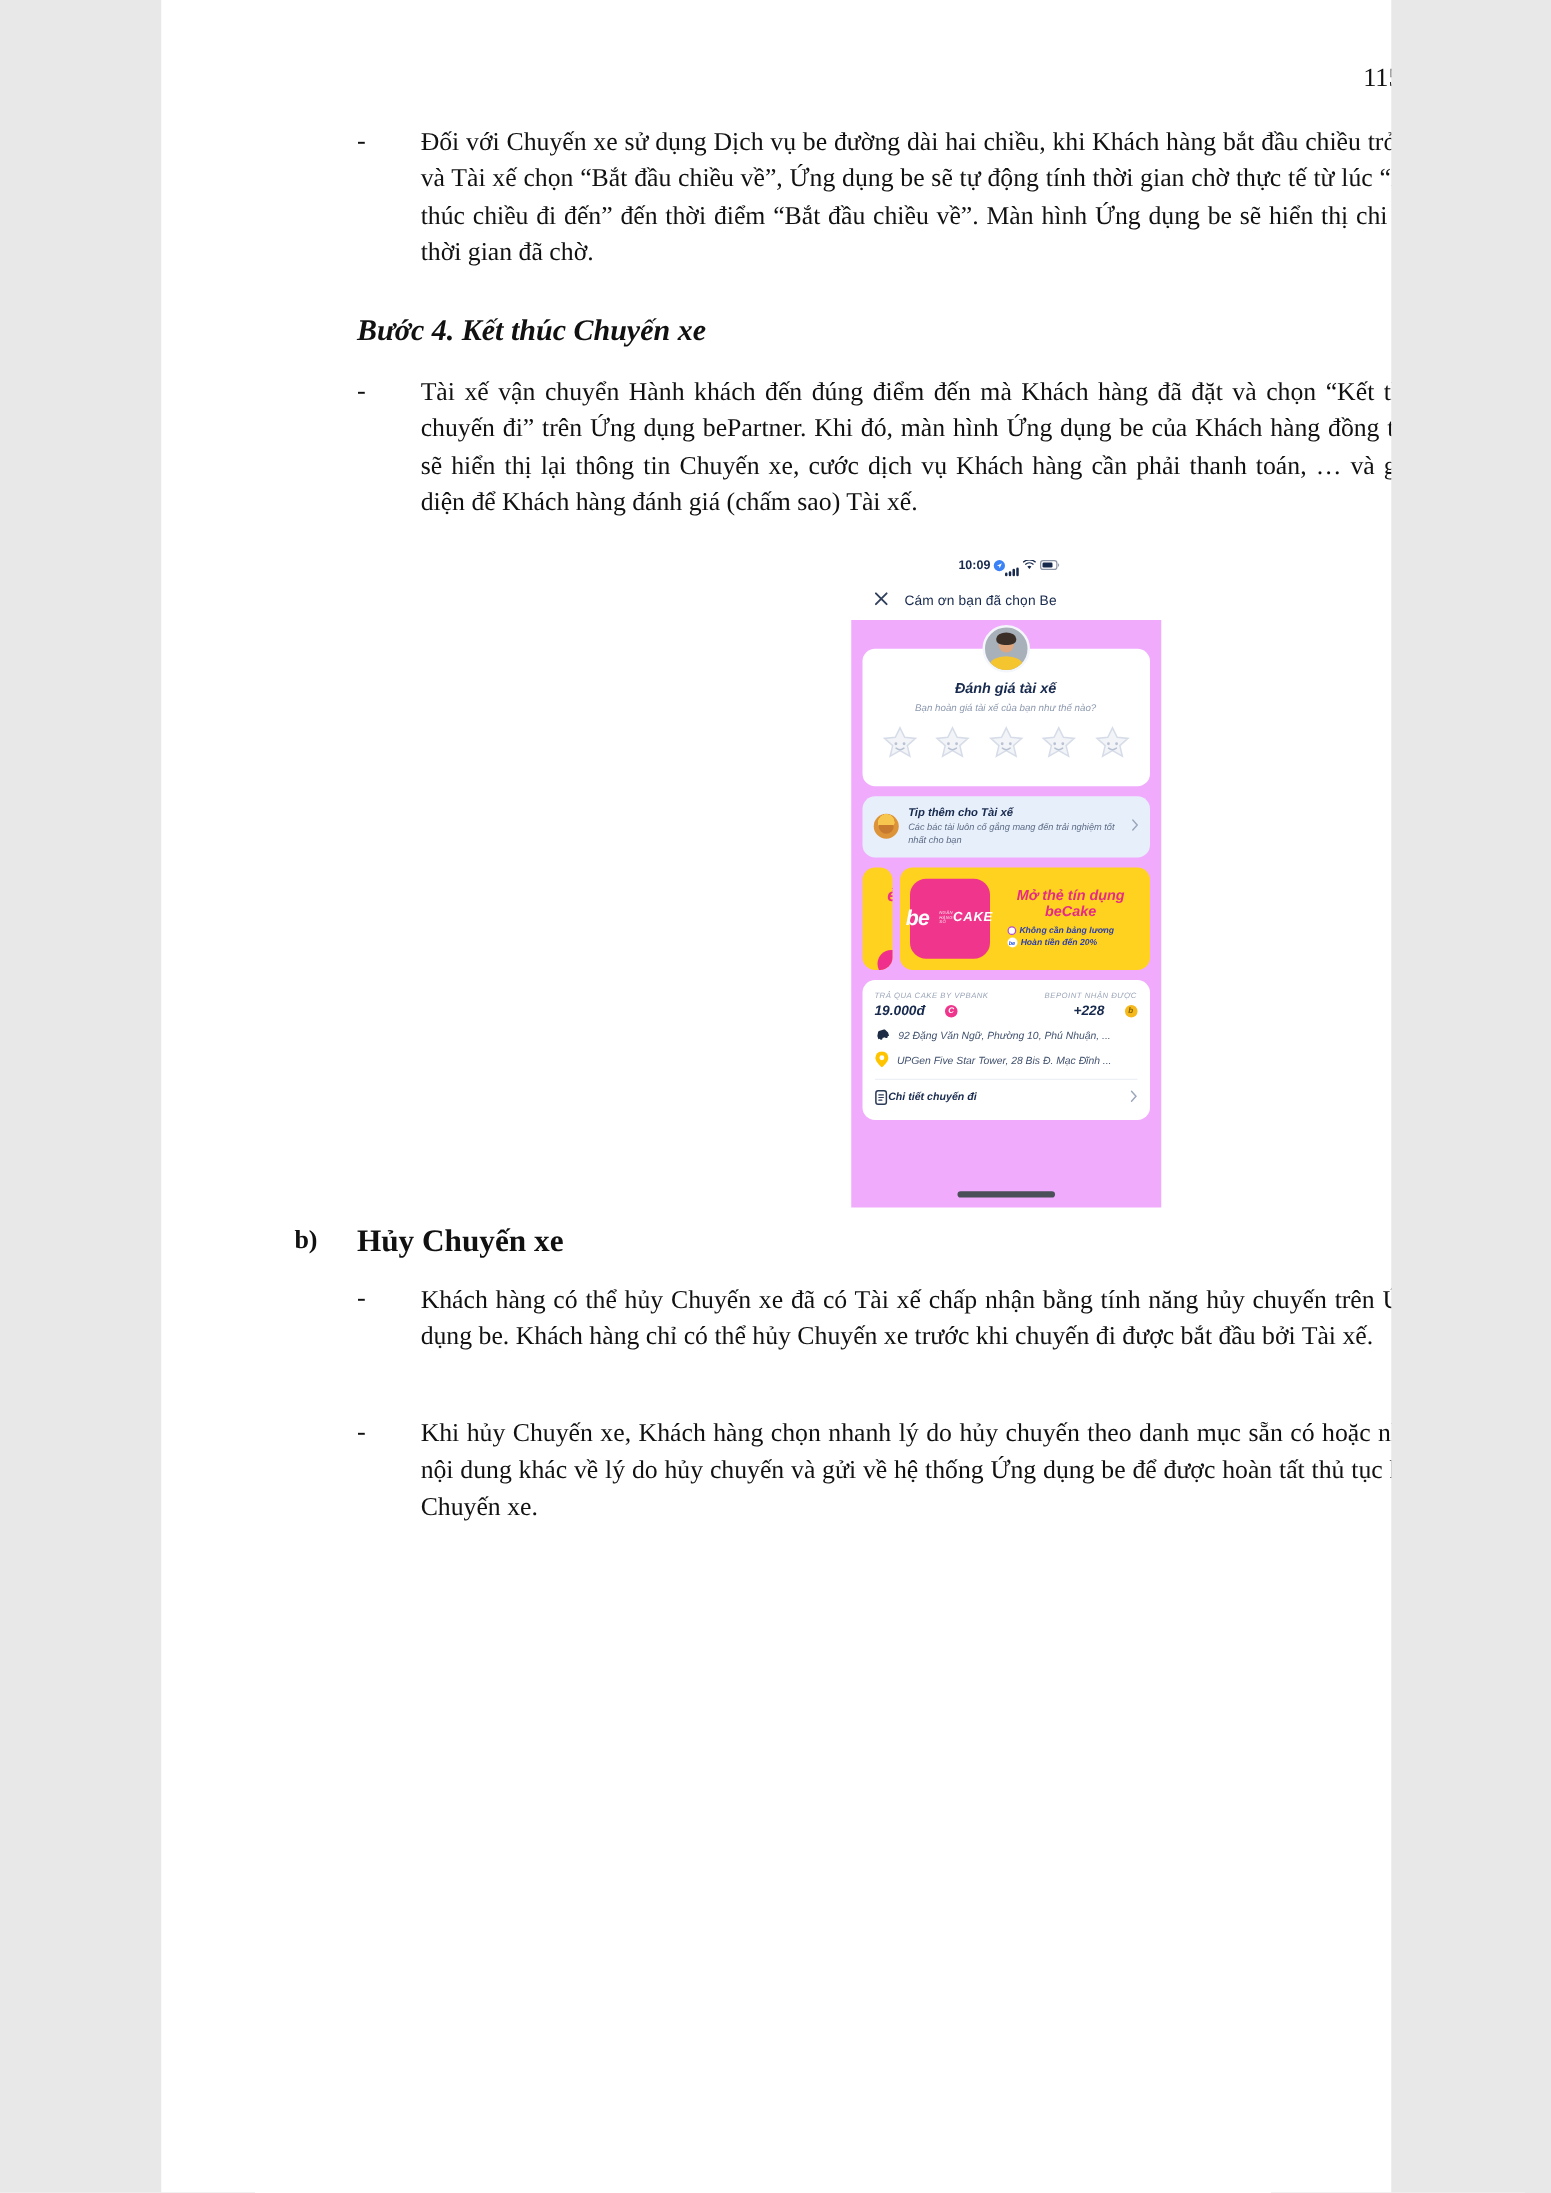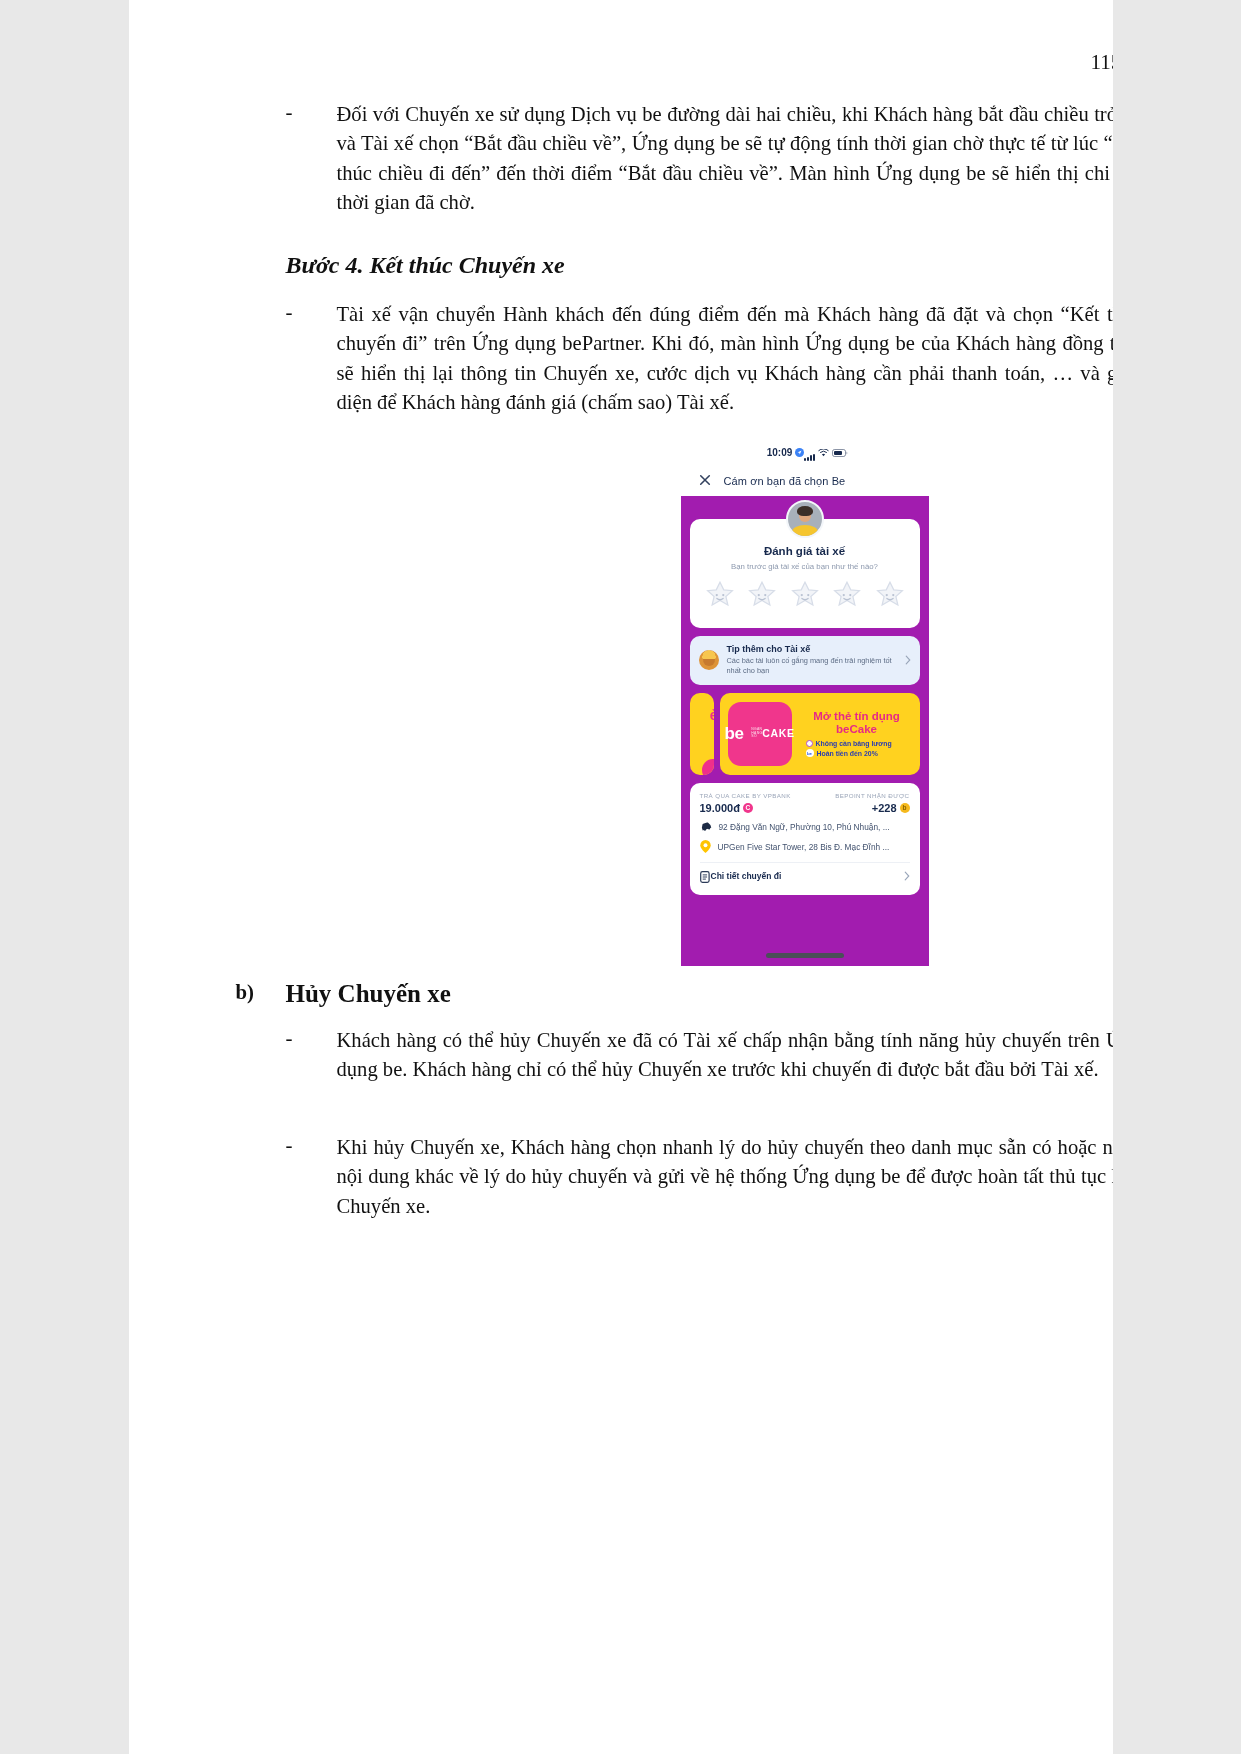--- a/index.html
+++ b/index.html
@@ -36,21 +36,21 @@
   .status-left { display:flex; align-items:center; gap:3px; }
   .status-time { font-size:10px; font-weight:bold; color:#17294d; }
   .loc-badge { width:9px; height:9px; border-radius:50%; background:#3b82f6; display:flex; align-items:center; justify-content:center; }
   .status-right { display:flex; align-items:flex-end; gap:3px; }
   .sig { display:flex; align-items:flex-end; gap:1px; }
   .sig i { display:block; width:2px; background:#17294d; border-radius:1px; }
   .phone-header { height:34px; display:flex; align-items:center; gap:13px; padding:0 12px 0 18px; }
   .header-title { font-size:11px; font-weight:normal; color:#17294d; letter-spacing:.1px; }
   .phone-body {
     position:absolute; top:58px; left:0; right:0; bottom:0;
-    background:#a21caf; padding:2px 9px 0;
+    background:#f0abfc; padding:2px 9px 0;font-style:italic;
   }
   .avatar {
     width:38px; height:38px; border-radius:50%; margin:2px auto -19px;
     position:relative; z-index:2; overflow:hidden;
     background:#a8b0ba; border:2px solid #f3f6fa; box-sizing:border-box;
   }
   .avatar .hair { position:absolute; top:4px; left:9px; width:16px; height:10px; border-radius:50% 50% 40% 40%; background:#3c2f28; }
   .avatar .face { position:absolute; top:8px; left:11px; width:12px; height:12px; border-radius:50%; background:#e0a77e; }
   .avatar .shirt { position:absolute; bottom:-3px; left:4px; width:26px; height:14px; border-radius:50% 50% 0 0; background:#f5c52f; }
   .rating-card {
@@ -87,21 +87,21 @@
   .banner-right { flex:1; text-align:center; }
   .banner-title { color:#e62a86; font-weight:bold; font-size:11.5px; line-height:1.12; }
   .benefits { margin-top:4px; display:flex; flex-direction:column; gap:2.5px; align-items:flex-start; padding-left:8px; }
   .benefit { display:flex; align-items:center; gap:3px; font-size:6.9px; font-weight:bold; color:#2b3db0; }
   .b-icon1 { width:7px; height:7px; flex:none; border-radius:50%; background:#fff; border:1.6px solid #b24fd0; box-sizing:border-box; }
   .b-icon2 { width:8px; height:8px; flex:none; border-radius:50%; background:#fff; color:#2456e6;
     font-size:4.4px; font-weight:bold; display:flex; align-items:center; justify-content:center; }
   .payment-card { margin-top:8px; background:#fff; border-radius:10px; padding:9px 10px 5px; }
   .pay-row { display:flex; justify-content:space-between; align-items:flex-start; margin-bottom:6px; }
   .pay-label { font-size:6.2px; color:#9aa5b8; letter-spacing:.4px; margin-bottom:3px; }
-  .pay-amount { font-size:11px; font-weight:bold; color:#17294d; display:flex; align-items:center; gap:3px; }
+  .pay-amount { font-size:11px; font-weight:bold; color:#17294d; display:flex; align-items:center; gap:16px; }
   .points-col { text-align:right; }
   .points-col .pay-amount { justify-content:flex-end; }
   .coin { width:10px; height:10px; border-radius:50%; color:#fff; font-size:6.5px; font-weight:bold;
     display:flex; align-items:center; justify-content:center; }
   .coin-pink { background:#f0368c; }
   .coin-yellow { background:#f5b91d; color:#8a6400; }
   .addr-row { display:flex; gap:7px; align-items:center; margin:7px 0; font-size:8.3px; color:#42526e;
     white-space:nowrap; overflow:hidden; }
   .addr-row svg { flex:none; }
   .pay-divider { height:1px; background:#edf0f5; margin:7px 0 4px; }
@@ -177,21 +177,21 @@
     <div class="phone-body">
 
       <div class="avatar">
         <span class="face"></span>
           <span class="hair"></span>
           <span class="shirt"></span>
       </div>
 
       <div class="rating-card">
         <div class="rating-title">Đánh giá tài xế</div>
-        <div class="rating-subtitle">Bạn trước giá tài xế của bạn như thế nào?</div>
+        <div class="rating-subtitle">Bạn hoàn giá tài xế của bạn như thế nào?</div>
         <div class="stars">
           <span><svg width="30" height="30" viewBox="0 0 24 24">
                 <path d="M12 1.8l3 6.1 6.9.7-5.2 4.6 1.6 6.8-6.3-3.6-6.3 3.6 1.6-6.8L2.1 8.6l6.9-.7z" fill="#f2f4f8" stroke="#d7dde8"></path>
                 <circle cx="9.4" cy="12" r="0.9" fill="#b9c2d2"></circle>
                 <circle cx="14.6" cy="12" r="0.9" fill="#b9c2d2"></circle>
                 <path d="M9.5 14.8q2.5 2 5 0" fill="none" stroke="#b9c2d2" stroke-linecap="round"></path>
               </svg></span>
           <span><svg width="30" height="30" viewBox="0 0 24 24">
                 <path d="M12 1.8l3 6.1 6.9.7-5.2 4.6 1.6 6.8-6.3-3.6-6.3 3.6 1.6-6.8L2.1 8.6l6.9-.7z" fill="#f2f4f8" stroke="#d7dde8"></path>
                 <circle cx="9.4" cy="12" r="0.9" fill="#b9c2d2"></circle>

